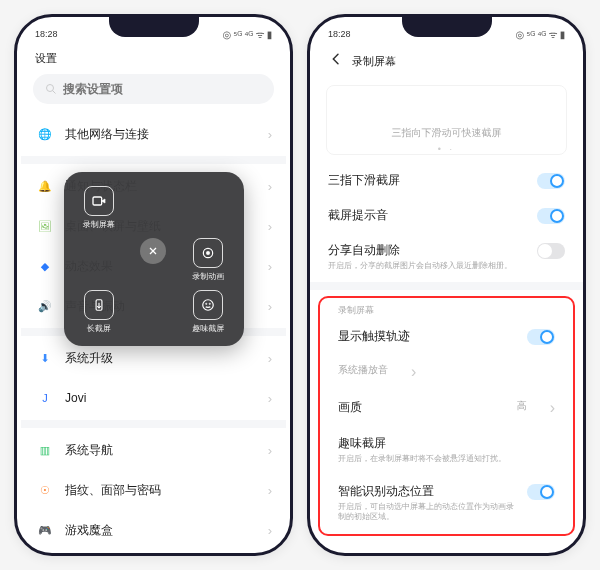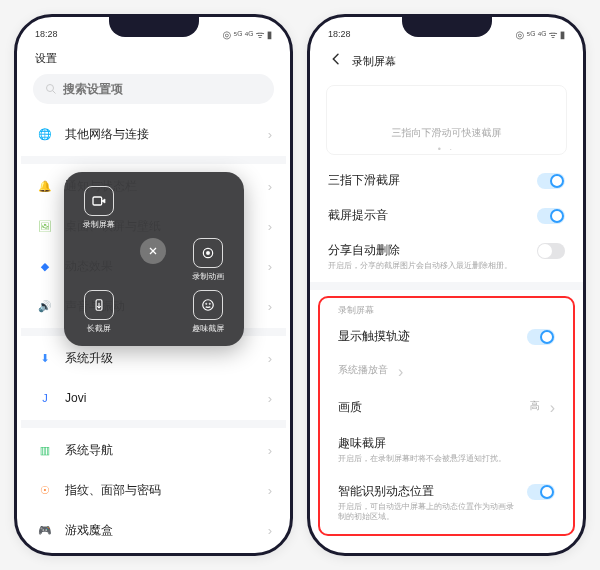--- a/index.html
+++ b/index.html
@@ -76,21 +76,21 @@
     font-size: 10px; color: #aaa; background: #fff; border: 1px solid #f2f2f2;
   }
   .dots { font-size: 9px; letter-spacing: 3px; margin-top: 4px; color: #ccc; }
   .section-title { font-size: 9px; color: #aaa; padding: 6px 18px 2px; }
   .row2 {
     display: flex; align-items: flex-start; padding: 9px 18px; gap: 8px;
   }
   .row2 .txt { flex: 1; }
   .row2 .lbl { font-size: 12px; color: #222; }
   .row2 .desc { font-size: 8px; color: #aaa; margin-top: 2px; line-height: 1.3; }
-  .row2 .val { font-size: 10px; color: #aaa; margin-right: 2px; }
+  .row2 .val { font-size: 10px; color: #aaa; margin-right: 15px; }
   .toggle {
     width: 28px; height: 16px; border-radius: 10px; position: relative; flex-shrink: 0; margin-top: 1px;
   }
   .toggle.on { background: #d6edff; }
   .toggle.on::after {
     content: ""; position: absolute; right: 1px; top: 1px; width: 14px; height: 14px;
     border-radius: 50%; background: #fff; border: 2px solid #2e9dff; box-sizing: border-box;
   }
   .toggle.off { background: #e4e4e6; }
   .toggle.off::after {

